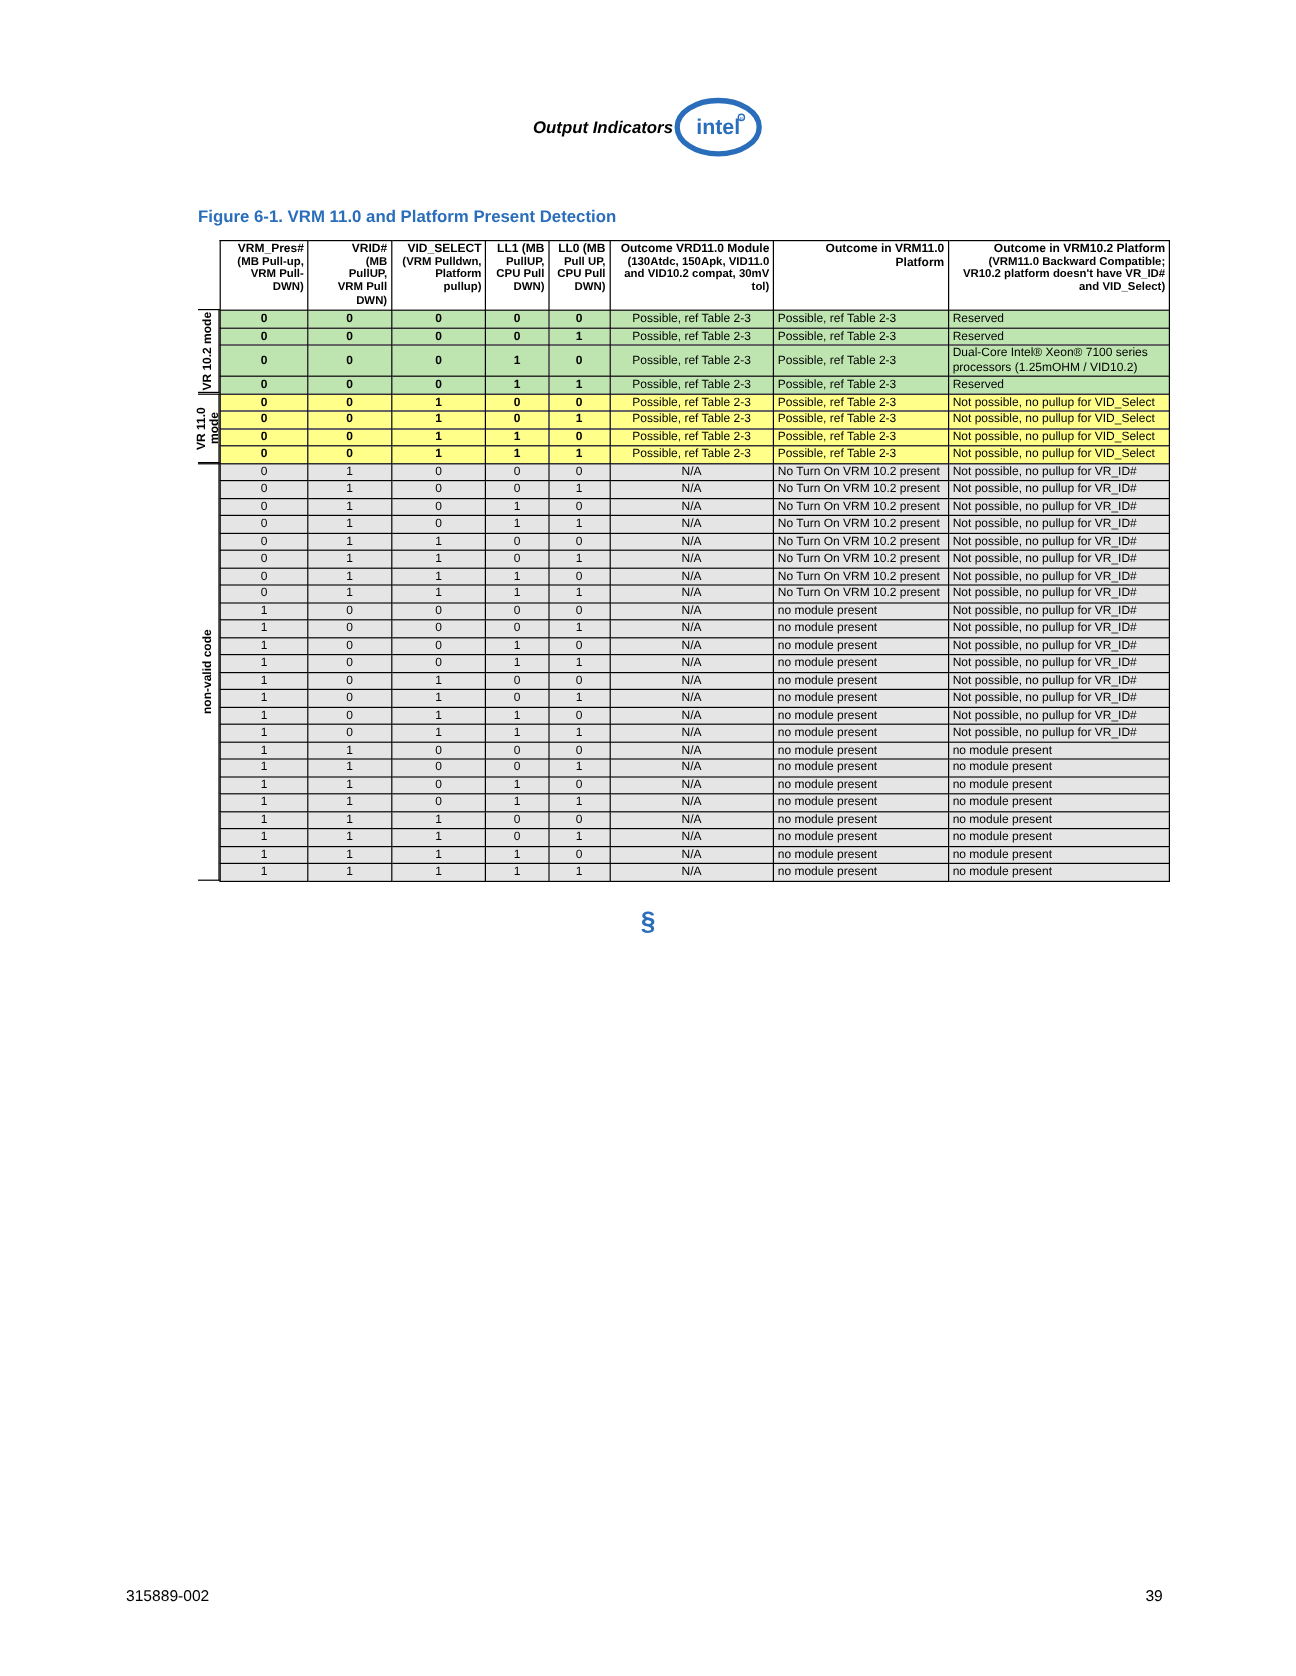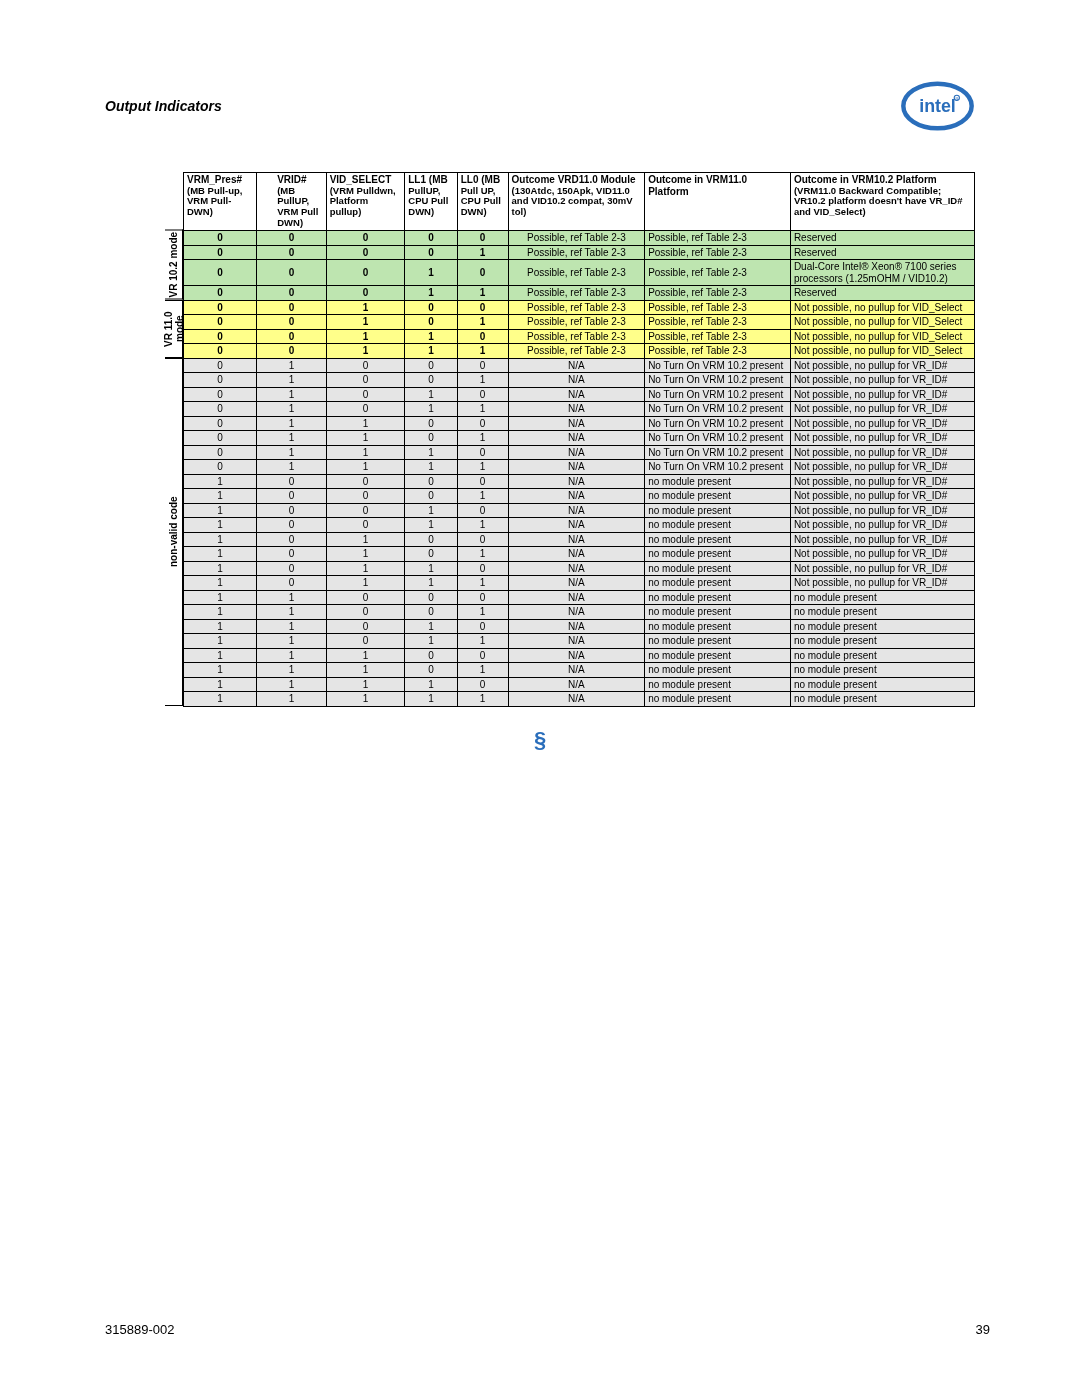--- a/index.html
+++ b/index.html
@@ -1,55 +1,56 @@
 <!DOCTYPE html>
 <html><head>
 <meta charset="utf-8">
 <style>
   html,body{margin:0;padding:0;background:#fff;font-family:Arial,Helvetica,sans-serif;color:#000}
   .page{width:1080px;height:1397px;position:relative;box-sizing:border-box;padding:80px 105px 60px 105px}
-  .header-row{display:flex;justify-content:space-between;align-items:center;margin-bottom:40px}
+  .header-row{display:flex;justify-content:center;align-items:center;margin-bottom:40px}
   .header-title{font-size:14px;font-weight:bold;font-style:italic}
   .logo{width:75px;height:52px;display:flex;align-items:center;justify-content:center}
   .logo svg{width:75px;height:52px}
   .figure-title{color:#2a6ebb;font-weight:bold;font-size:14px;margin:20px 0 12px 60px}
   .table-wrap{display:flex;margin-left:60px}
   .vlabels{display:flex;flex-direction:column}
   .vlabel{writing-mode:vertical-rl;transform:rotate(180deg);font-size:10px;font-weight:bold;text-align:center;border:1px solid #000;border-right:none;display:flex;align-items:center;justify-content:center;box-sizing:border-box}
   table{border-collapse:collapse;table-layout:fixed}
   th,td{border:1px solid #000;font-size:10px;padding:1px 3px;line-height:1.15;overflow:hidden;text-overflow:clip;white-space:nowrap}
-  th{font-weight:bold;text-align:left;vertical-align:top;white-space:normal}
+  th{font-weight:bold;text-align:right;vertical-align:top;white-space:normal}
   th .sub{font-weight:bold;font-size:9.5px;display:block}
   td.c{text-align:center}
   td.l{text-align:left}
   tr.green td{background:#bee5b0}
   tr.green td.bold{font-weight:bold}
   tr.yellow td{background:#ffff8a}
   tr.yellow td.bold{font-weight:bold}
   tr.gray td{background:#e5e5e5}
   .section-mark{color:#2a6ebb;font-weight:bold;font-size:22px;text-align:center;margin-top:20px}
-  .footer{position:absolute;bottom:60px;left:105px;right:90px;display:flex;justify-content:space-between;font-size:13px}
+  .footer{position:absolute;bottom:60px;left:105px;right:111px;display:flex;justify-content:space-between;font-size:13px}
 </style>
 </head>
 <body>
 
 <div class="page">
 
   <div class="header-row">
     <div class="header-title">Output Indicators</div>
     <div class="logo">
       <svg viewBox="0 0 100 70">
         <ellipse cx="50" cy="35" rx="46" ry="30" fill="none" stroke="#2a6ebb" stroke-width="6"></ellipse>
         <text x="50" y="43" text-anchor="middle" font-family="Arial" font-size="24" font-weight="bold" fill="#2a6ebb">intel</text>
         <circle cx="76" cy="24" r="3.5" fill="none" stroke="#2a6ebb" stroke-width="1.5"></circle>
         <text x="76" y="27" text-anchor="middle" font-size="5" fill="#2a6ebb">R</text>
       </svg>
     </div>
   </div>
 
+  <div class="figure-title">Figure 6-1.   VRM 11.0 and Platform Present Detection</div>
 
   <div class="table-wrap">
     <div class="vlabels" id="vlabels">
         <div style="height: 58.1875px; border: 1px solid transparent; box-sizing: border-box;"></div>
         <div class="vlabel" style="height: 69.5px; width: 18px;">VR 10.2 mode</div>
         <div class="vlabel" style="height: 58px; width: 18px;">VR 11.0 mode</div>
         <div class="vlabel" style="height: 348px; width: 18px;">non-valid code</div>
       </div>
     <table id="main-table">
       <thead>

